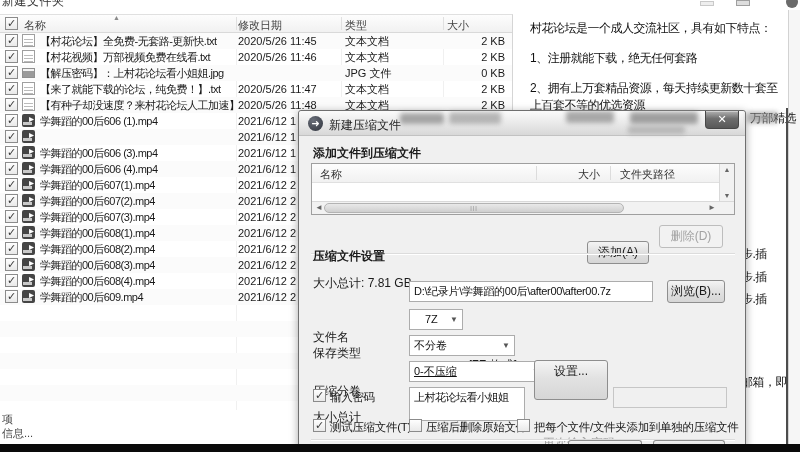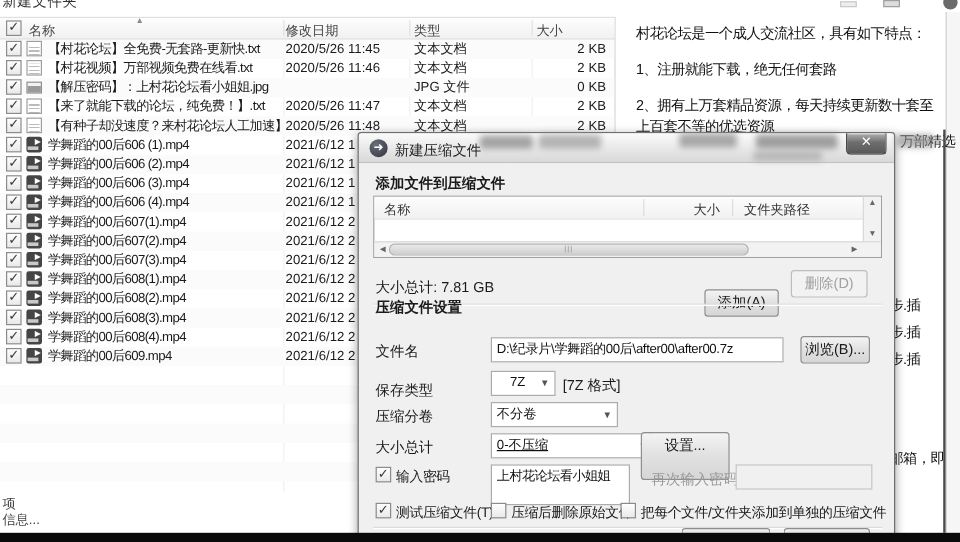--- a/index.html
+++ b/index.html
@@ -98,21 +98,21 @@
     font-size:7px; color:#666; text-align:center; }
   .dt-vscroll .up { position:absolute; top:2px; left:0; right:0; }
   .dt-vscroll .dn { position:absolute; bottom:2px; left:0; right:0; }
   .dt-hscroll { position:absolute; left:0; right:0; bottom:0; height:13px; background:#f2f2f2; border-top:1px solid #d9d9d9;
     font-size:8px; color:#666; }
   .dt-hscroll .lt { position:absolute; left:3px; top:1px; }
   .dt-hscroll .rt { position:absolute; right:18px; top:1px; }
   .dt-thumb { position:absolute; left:12px; top:1px; width:300px; height:10px; background:linear-gradient(#e9e9e9,#cfcfcf);
     border:1px solid #b3b3b3; border-radius:5px; text-align:center; font-size:6px; color:#8a8a8a; line-height:9px; letter-spacing:1px; }
 
-  .dlg-label { position:absolute; font-size:12px; color:#1a1a1a; }
+  .dlg-label { position:absolute; font-size:12px; color:#1a1a1a;margin-top:44px; }
   .dlg-label.gray { color:#9a9a9a; }
   .total-label { left:14px; top:120px; }
 
   .btn { position:absolute; font-size:12px; color:#1a1a1a; text-align:center;
     background:linear-gradient(#f4f4f4,#e2e2e2 45%,#d6d6d6); border:1px solid #8e8e8e; border-radius:3px; }
   .btn.disabled { color:#a2a2a2; border-color:#bdbdbd; background:#f2f2f2; }
   .btn-add { left:288px; top:130px; width:62px; height:23px; line-height:21px; }
   .btn-del { left:360px; top:114px; width:64px; height:23px; line-height:21px; }
   .btn-browse { left:368px; top:169px; width:58px; height:23px; line-height:21px; }
   .btn-settings { left:235px; top:249px; width:74px; height:40px; line-height:21px; }
@@ -130,21 +130,21 @@
   .tb-password2 { left:314px; top:276px; width:114px; height:21px; }
 
   .combo { position:absolute; height:21px; background:#fff; border:1px solid #acacac; font-size:11px; color:#111;
     padding:0 4px; line-height:19px; }
   .combo .arrow { position:absolute; right:4px; top:0; font-size:8px; color:#555; line-height:19px; }
   .cmb-type { left:110px; top:198px; width:54px;padding-left:15px; }
   .cmb-vol { left:110px; top:224px; width:106px; }
   .cmb-level { left:110px; top:250px; width:136px;text-decoration:underline; }
 
   .lbl-filename { left:14px; top:174px; }
-  .lbl-savetype { left:14px; top:206px; }
+  .lbl-savetype { left:14px; top:190px; }
   .hint-savetype { left:170px; top:202px; }
   .lbl-volume { left:14px; top:228px; }
   .lbl-level { left:14px; top:254px; }
   .lbl-pw2 { left:244px; top:280px; }
 
   .dlg-cb { position:absolute; }
   .dlg-cb .cb { position:absolute; left:0; top:0; }
   .dlg-cb .cbl { position:absolute; left:17px; top:1px; font-size:11.5px; letter-spacing:-0.3px; white-space:nowrap; color:#1a1a1a; }
   .cbx-pw { left:14px; top:278px; }
   .cbx-test { left:14px; top:308px; }
@@ -236,21 +236,20 @@
       <span class="fi fi-mp4"></span>
       <span class="rname">学舞蹈的00后606 (1).mp4</span>
       <span class="rdate">2021/6/12 1</span>
       <span class="rtype"></span>
       <span class="rsize"></span>
     </div>
 
     <div class="fl-row">
       <span class="cb">✓</span>
       <span class="fi fi-mp4"></span>
-      <span class="rname">学舞蹈的00后606 (2).mp4</span>
       <span class="rdate">2021/6/12 1</span>
       <span class="rtype"></span>
       <span class="rsize"></span>
     </div>
 
     <div class="fl-row">
       <span class="cb">✓</span>
       <span class="fi fi-mp4"></span>
       <span class="rname">学舞蹈的00后606 (3).mp4</span>
       <span class="rdate">2021/6/12 1</span>

